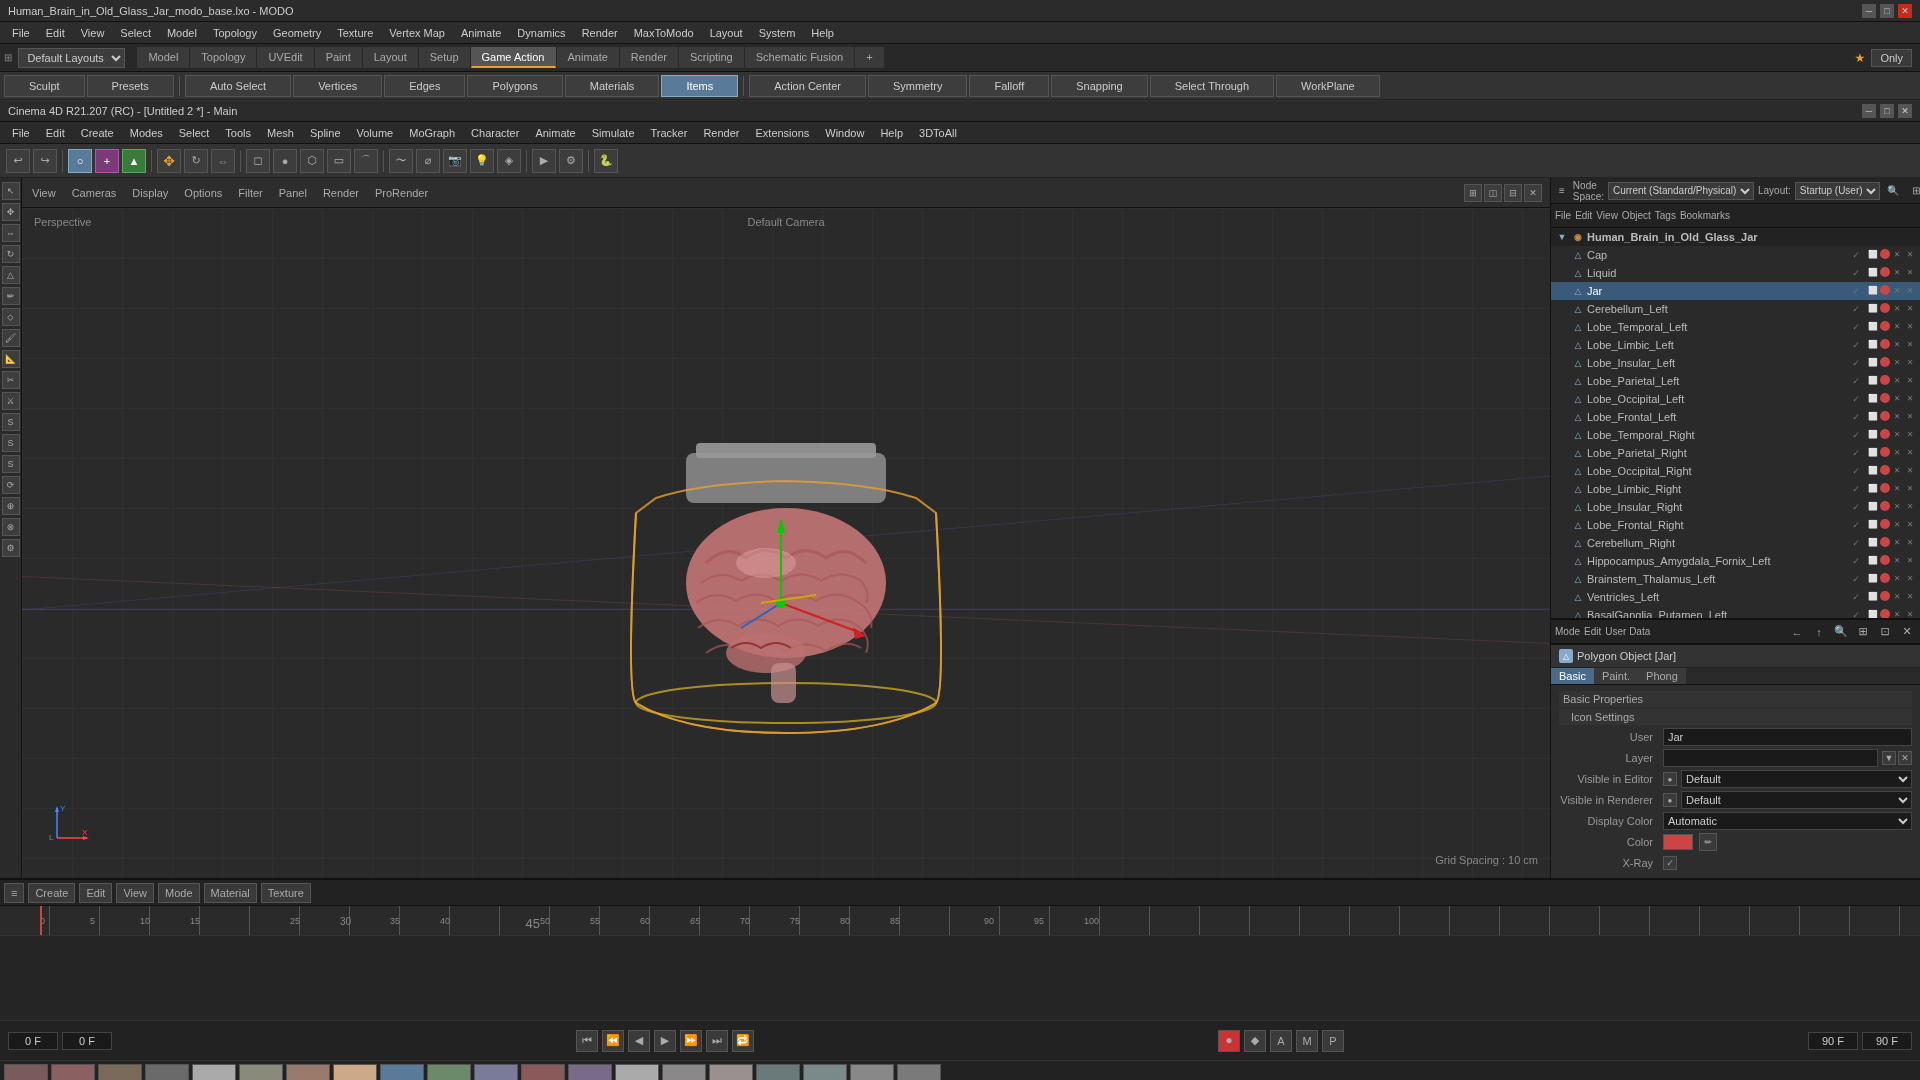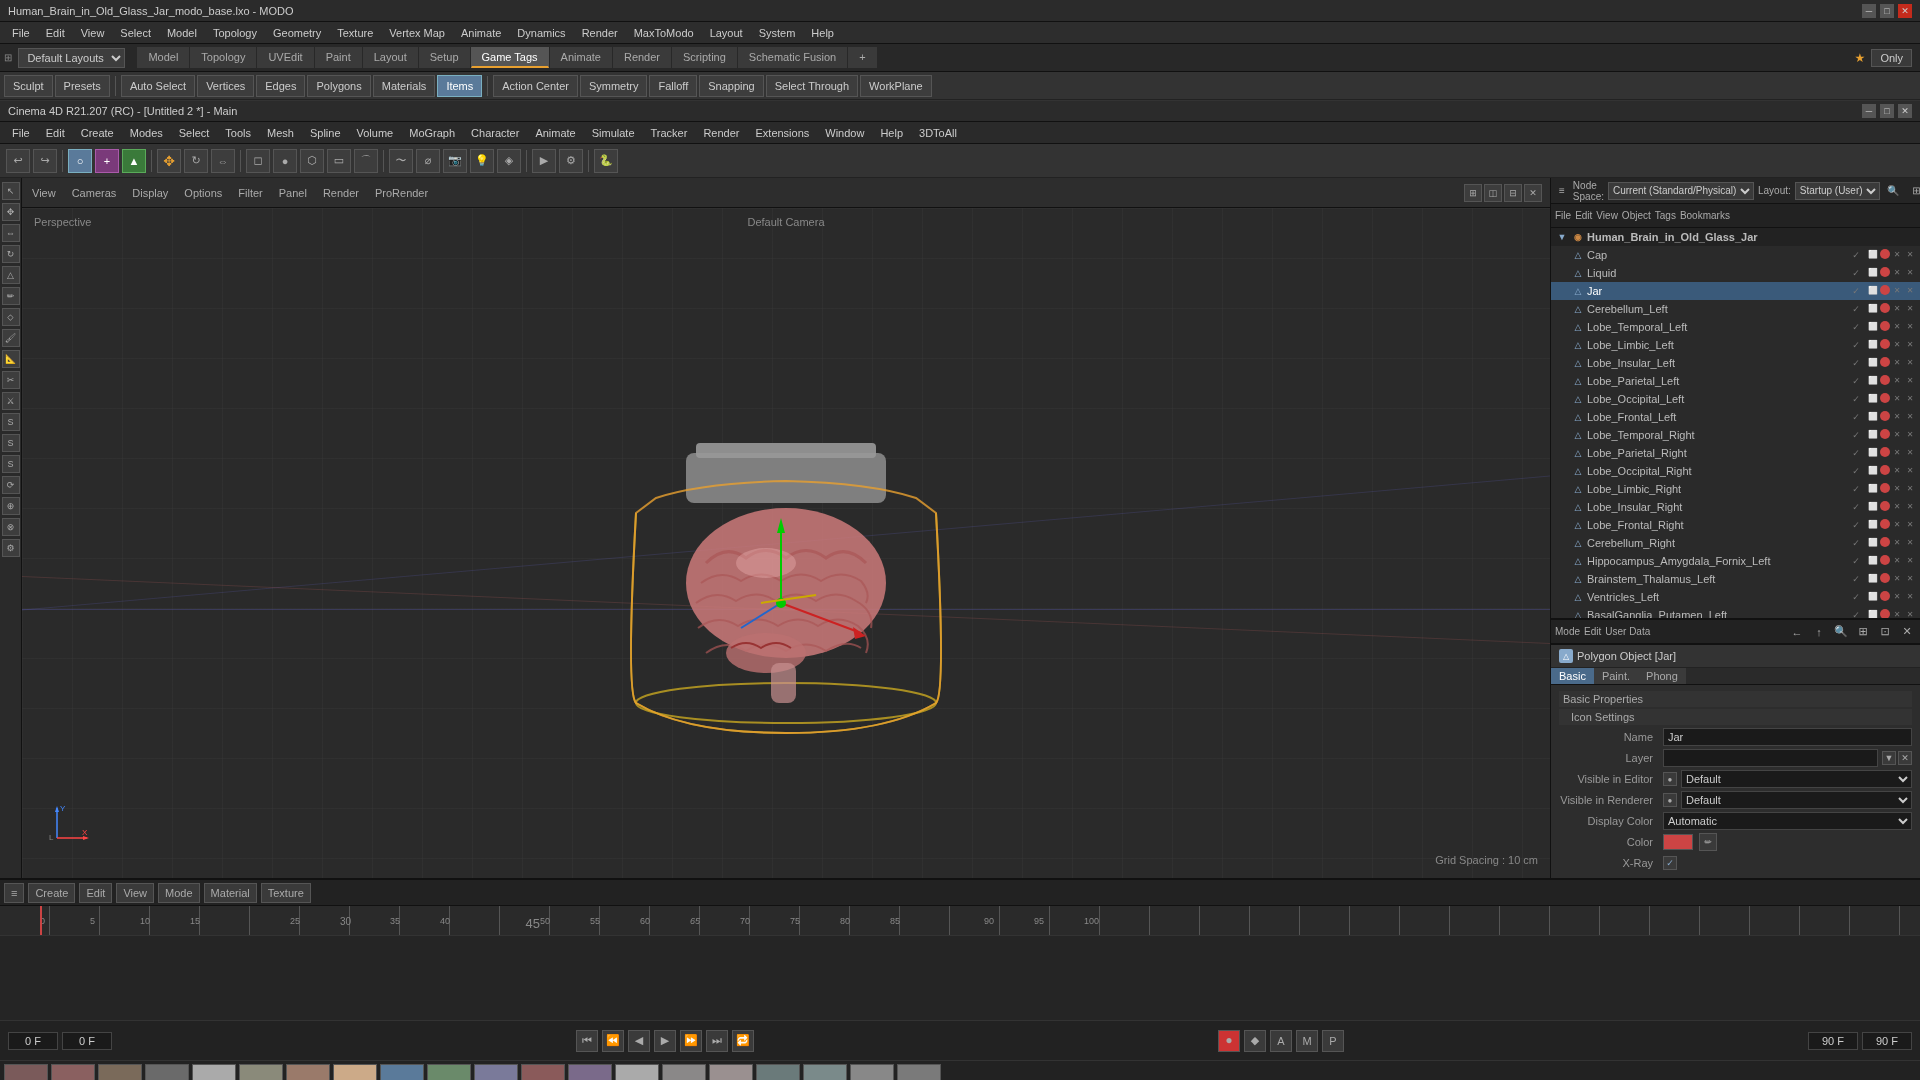--- a/index.html
+++ b/index.html
@@ -19,21 +19,21 @@
     #layoutbar { background: #282828; height: 28px; display: flex; align-items: center; padding: 0 4px; border-bottom: 1px solid #111; gap: 2px; }
     .layout-select { background: #3d3d3d; border: 1px solid #555; color: #ccc; height: 20px; padding: 0 4px; font-size: 11px; }
     .layout-tabs { display: flex; gap: 1px; margin-left: 10px; }
     .layout-tab { padding: 3px 10px; background: #3a3a3a; color: #aaa; cursor: pointer; font-size: 11px; border: 1px solid transparent; }
     .layout-tab.active { background: #555; color: #fff; border-bottom: 2px solid #e8a030; }
     .layout-tab-spacer { flex: 1; }
     .only-btn { background: #3a3a3a; border: 1px solid #555; color: #ccc; padding: 2px 8px; font-size: 11px; cursor: pointer; margin-right: 4px; }
 
     
     #toolbar1 { background: #333; height: 28px; display: flex; align-items: center; padding: 0 4px; border-bottom: 1px solid #222; gap: 2px; }
-    .tb-btn { padding: 2px 8px; background: #3d3d3d; border: 1px solid #555; color: #ccc; cursor: pointer; font-size: 11px; height: 22px; display: flex; align-items: center; }
+    .tb-btn { padding: 2px 24px; background: #3d3d3d; border: 1px solid #555; color: #ccc; cursor: pointer; font-size: 11px; height: 22px; display: flex; align-items: center; }
     .tb-btn.active { background: #5a7a9a; border-color: #7aafc0; color: #fff; }
     .tb-separator { width: 1px; height: 20px; background: #555; margin: 0 3px; }
 
     
     #main { display: flex; height: calc(1080px - 22px - 22px - 28px - 28px - 28px); }
 
     
     #left-panel { width: 22px; background: #2a2a2a; border-right: 1px solid #111; display: flex; flex-direction: column; align-items: center; padding: 4px 2px; gap: 3px; }
     .lp-icon { width: 18px; height: 18px; background: #3d3d3d; border: 1px solid #555; display: flex; align-items: center; justify-content: center; cursor: pointer; font-size: 9px; color: #aaa; }
 
@@ -136,21 +136,21 @@
   <select class="layout-select">
     <option>Default Layouts</option>
   </select>
   <div class="layout-tabs">
     <div class="layout-tab">Model</div>
     <div class="layout-tab">Topology</div>
     <div class="layout-tab">UVEdit</div>
     <div class="layout-tab">Paint</div>
     <div class="layout-tab">Layout</div>
     <div class="layout-tab">Setup</div>
-    <div class="layout-tab active">Game Tags</div>
+    <div class="layout-tab active">Game Action</div>
     <div class="layout-tab">Animate</div>
     <div class="layout-tab">Render</div>
     <div class="layout-tab">Scripting</div>
     <div class="layout-tab">Schematic Fusion</div>
     <div class="layout-tab">+</div>
   </div>
   <div class="layout-tab-spacer"></div>
   <span style="color:#e8a030;font-size:12px;margin-right:4px;">★</span>
   <button class="only-btn">Only</button>
 </div>
@@ -665,21 +665,21 @@
         <div class="prop-tab active">Basic</div>
         <div class="prop-tab">Paint.</div>
         <div class="prop-tab">Phong</div>
       </div>
 
       <div class="prop-section">
         <div class="prop-section-title">Basic Properties</div>
         <div class="prop-section-title" style="padding-left:12px;">Icon Settings</div>
 
         <div class="prop-row">
-          <div class="prop-label">Name</div>
+          <div class="prop-label">User</div>
           <input class="prop-value" type="text" value="Jar" style="">
         </div>
 
         <div class="prop-row">
           <div class="prop-label">Layer</div>
           <input class="prop-value" type="text" style="">
           <div style="display:flex;gap:2px;">
             <div style="width:14px;height:14px;background:#3a3a3a;border:1px solid #555;cursor:pointer;display:flex;align-items:center;justify-content:center;color:#aaa;font-size:9px;">▼</div>
             <div style="width:14px;height:14px;background:#3a3a3a;border:1px solid #555;cursor:pointer;display:flex;align-items:center;justify-content:center;color:#aaa;font-size:9px;">✕</div>
           </div>

